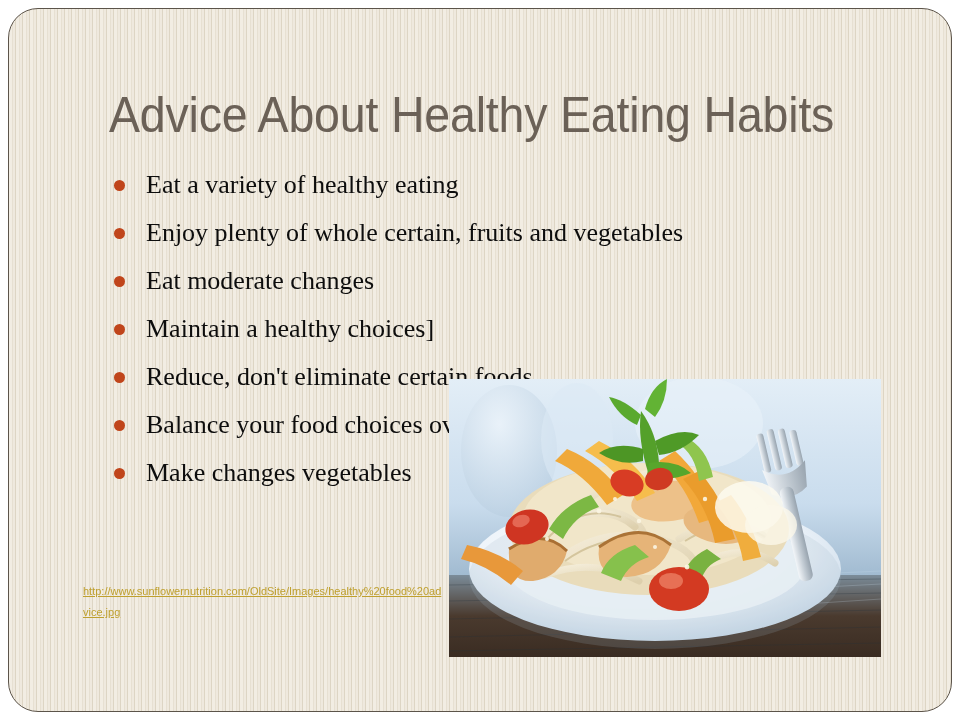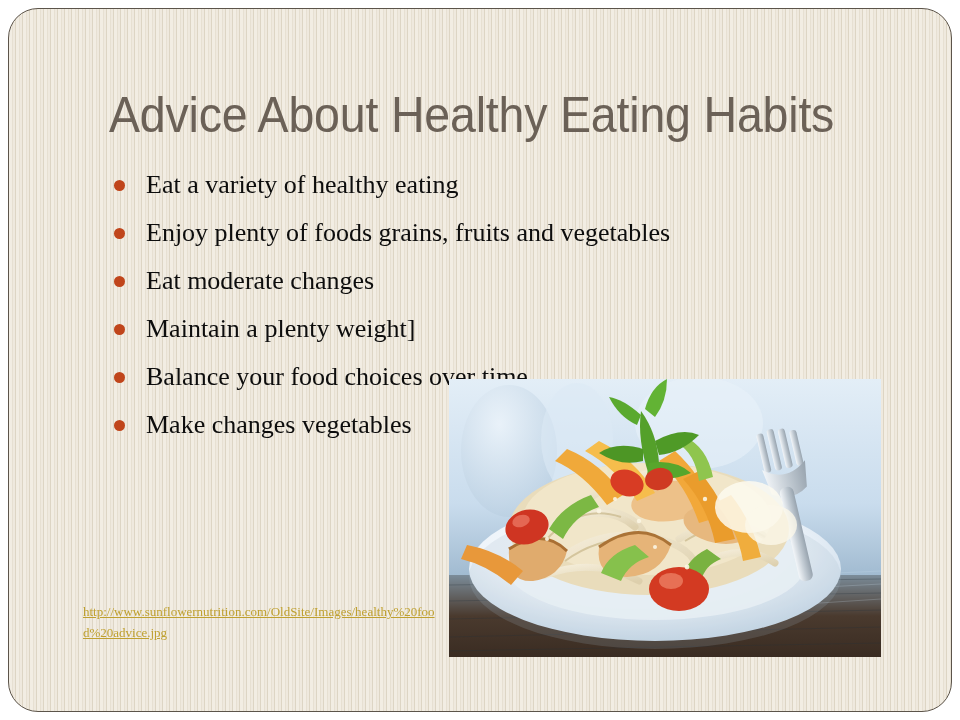--- a/index.html
+++ b/index.html
@@ -111,24 +111,24 @@
     height: 278px;
     overflow: hidden;
     background: #cfe0ef;
   }
   .photo svg { display: block; }
 
   
   .source-link {
     position: absolute;
     left: 74px;
-    top: 592px;
+    top: 572px;
     width: 360px;
-    font-family: Liberation Serif, serif;
-    font-size: 13px;
+    font-family: Liberation Sans, sans-serif;
+    font-size: 11px;
     line-height: 21px;
     color: #bfa02f;
     text-decoration: underline;
     word-break: break-all;
     cursor: pointer;
   }
 </style>
 </head>
 <body>
 
@@ -137,29 +137,33 @@
 
     <div class="title">Advice About Healthy Eating Habits</div>
 
     <ul class="bullets">
       <li class="bullet-row">
         <span class="bullet-dot"></span>
         <span class="bullet-text">Eat a variety of healthy eating</span>
       </li>
       <li class="bullet-row">
         <span class="bullet-dot"></span>
-        <span class="bullet-text">Enjoy plenty of foods grains, fruits and vegetables</span>
+        <span class="bullet-text">Enjoy plenty of whole certain, fruits and vegetables</span>
       </li>
       <li class="bullet-row">
         <span class="bullet-dot"></span>
         <span class="bullet-text">Eat moderate changes</span>
       </li>
       <li class="bullet-row">
         <span class="bullet-dot"></span>
-        <span class="bullet-text">Maintain a plenty weight]</span>
+        <span class="bullet-text">Maintain a healthy choices]</span>
+      </li>
+      <li class="bullet-row">
+        <span class="bullet-dot"></span>
+        <span class="bullet-text">Reduce, don't eliminate certain foods</span>
       </li>
       <li class="bullet-row">
         <span class="bullet-dot"></span>
         <span class="bullet-text">Balance your food choices over time</span>
       </li>
       <li class="bullet-row">
         <span class="bullet-dot"></span>
         <span class="bullet-text">Make changes vegetables</span>
       </li>
     </ul>

